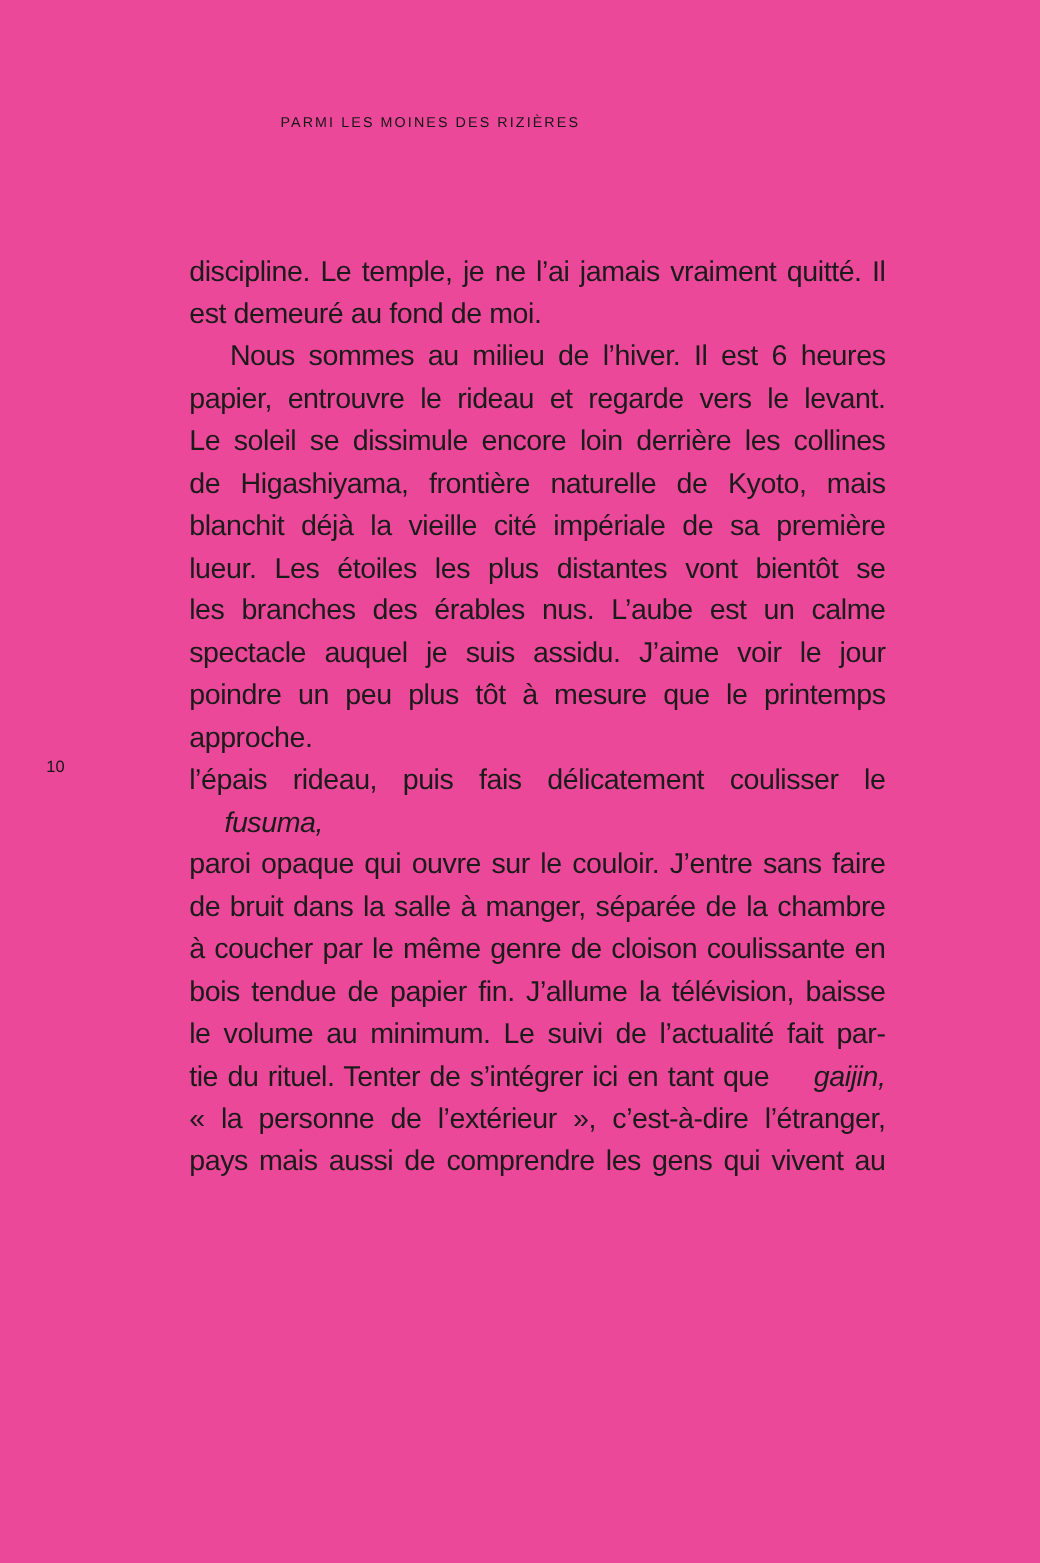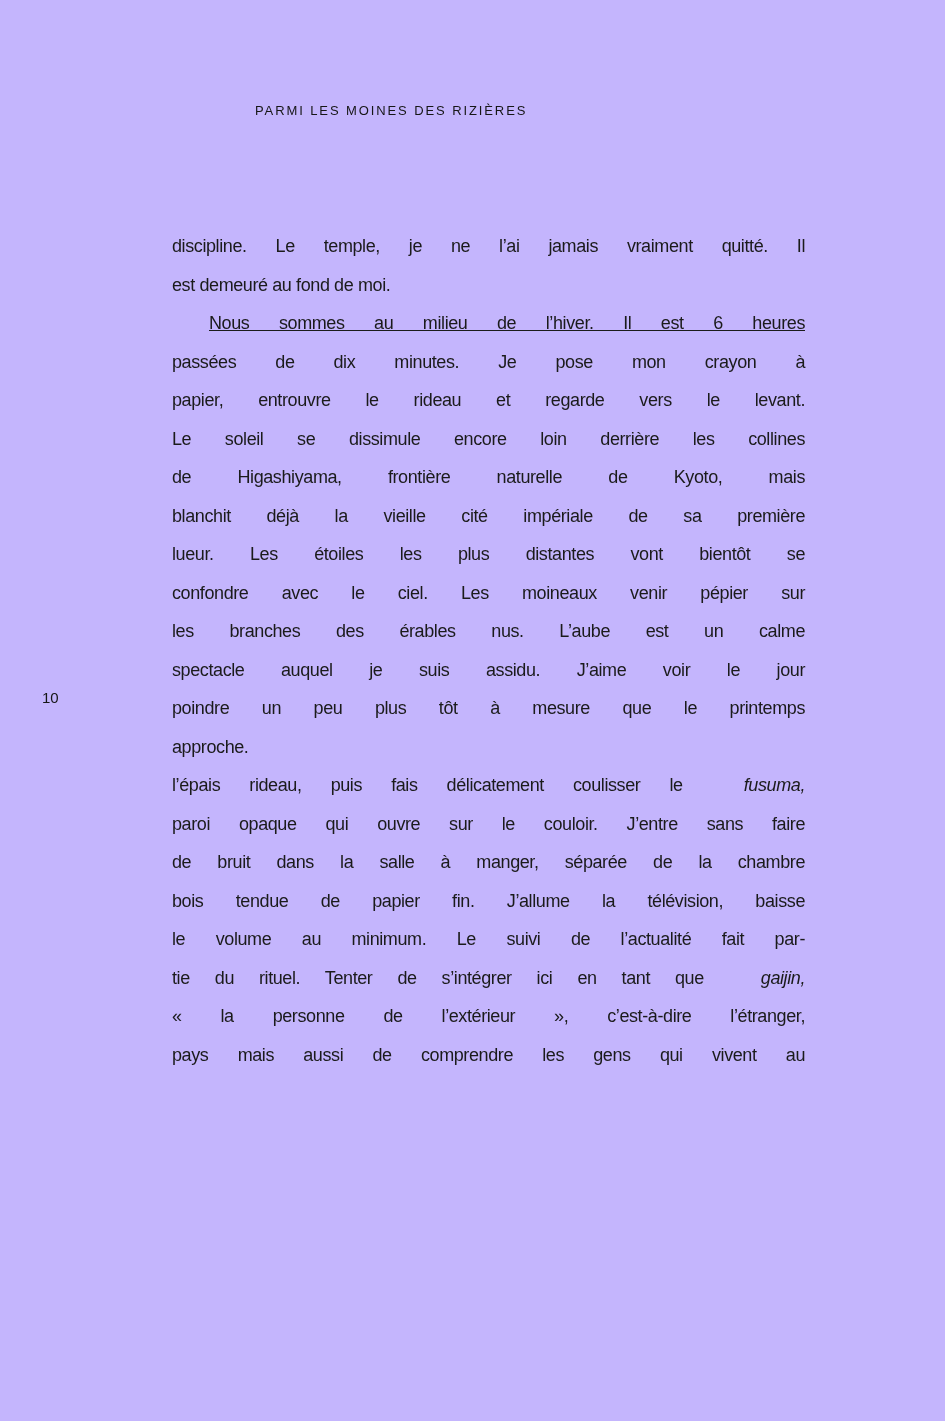--- a/index.html
+++ b/index.html
@@ -4,21 +4,21 @@
 <style>
   html, body {
     margin: 0;
     padding: 0;
     background: #ffffff;
   }
   .book-page {
     position: relative;
     width: 945px;
     height: 1421px;
-    background: #c4b5fd;
+    background: #ec4899;
     font-family: "Liberation Sans", "DejaVu Sans", sans-serif;
     color: #1b1b1b;
     overflow: hidden;
   }
   .running-header {
     position: absolute;
     left: 255px;
     top: 103px;
     font-size: 13px;
     line-height: 16px;
@@ -33,72 +33,70 @@
     top: 689px;
     font-size: 15px;
     line-height: 18px;
     color: #161616;
   }
   .body-text {
     position: absolute;
     left: 172px;
     top: 227px;
     width: 633px;
-    font-size: 18px;
+    font-size: 26px;
     line-height: 38.5px;
     letter-spacing: -0.4px;
     color: #1b1b1b;
   }
   .paragraph { margin: 0; }
   .line {
     text-align: justify;
     text-justify: inter-word;
   }
   .line.j {
     text-align-last: justify;
   }
   .line.indent {
     padding-left: 37px;
-    text-decoration: underline;
   }
   .line em {
     margin-left: 32px;
   }
 </style>
 </head>
 <body>
 
 <div class="book-page">
   <div class="running-header">PARMI LES MOINES DES RIZIÈRES</div>
 
   <div class="page-number">10</div>
 
   <div class="body-text">
       <div class="paragraph">
         <div class="line j"><span>discipline. Le temple, je ne l’ai jamais vraiment quitté. Il</span></div>
         <div class="line"><span>est demeuré au fond de moi.</span></div>
       </div>
       <div class="paragraph">
         <div class="line j indent"><span>Nous sommes au milieu de l’hiver. Il est 6 heures</span></div>
-        <div class="line j"><span>passées de dix minutes. Je pose mon crayon à</span></div>
         <div class="line j"><span>papier, entrouvre le rideau et regarde vers le levant.</span></div>
         <div class="line j"><span>Le soleil se dissimule encore loin derrière les collines</span></div>
         <div class="line j"><span>de Higashiyama, frontière naturelle de Kyoto, mais</span></div>
         <div class="line j"><span>blanchit déjà la vieille cité impériale de sa première</span></div>
         <div class="line j"><span>lueur. Les étoiles les plus distantes vont bientôt se</span></div>
-        <div class="line j"><span>confondre avec le ciel. Les moineaux venir pépier sur</span></div>
         <div class="line j"><span>les branches des érables nus. L’aube est un calme</span></div>
         <div class="line j"><span>spectacle auquel je suis assidu. J’aime voir le jour</span></div>
         <div class="line j"><span>poindre un peu plus tôt à mesure que le printemps</span></div>
         <div class="line"><span>approche.</span></div>
       </div>
       <div class="paragraph">
         <div class="line j"><span>l’épais rideau, puis fais délicatement coulisser le </span><em>fusuma,</em></div>
         <div class="line j"><span>paroi opaque qui ouvre sur le couloir. J’entre sans faire</span></div>
         <div class="line j"><span>de bruit dans la salle à manger, séparée de la chambre</span></div>
+        <div class="line j"><span>à coucher par le même genre de cloison coulissante en</span></div>
         <div class="line j"><span>bois tendue de papier fin. J’allume la télévision, baisse</span></div>
         <div class="line j"><span>le volume au minimum. Le suivi de l’actualité fait par-</span></div>
         <div class="line j"><span>tie du rituel. Tenter de s’intégrer ici en tant que </span><em>gaijin,</em></div>
         <div class="line j"><span>« la personne de l’extérieur », c’est-à-dire l’étranger,</span></div>
         <div class="line j"><span>pays mais aussi de comprendre les gens qui vivent au</span></div>
       </div>
     </div>
 </div>
 
 </body></html>

